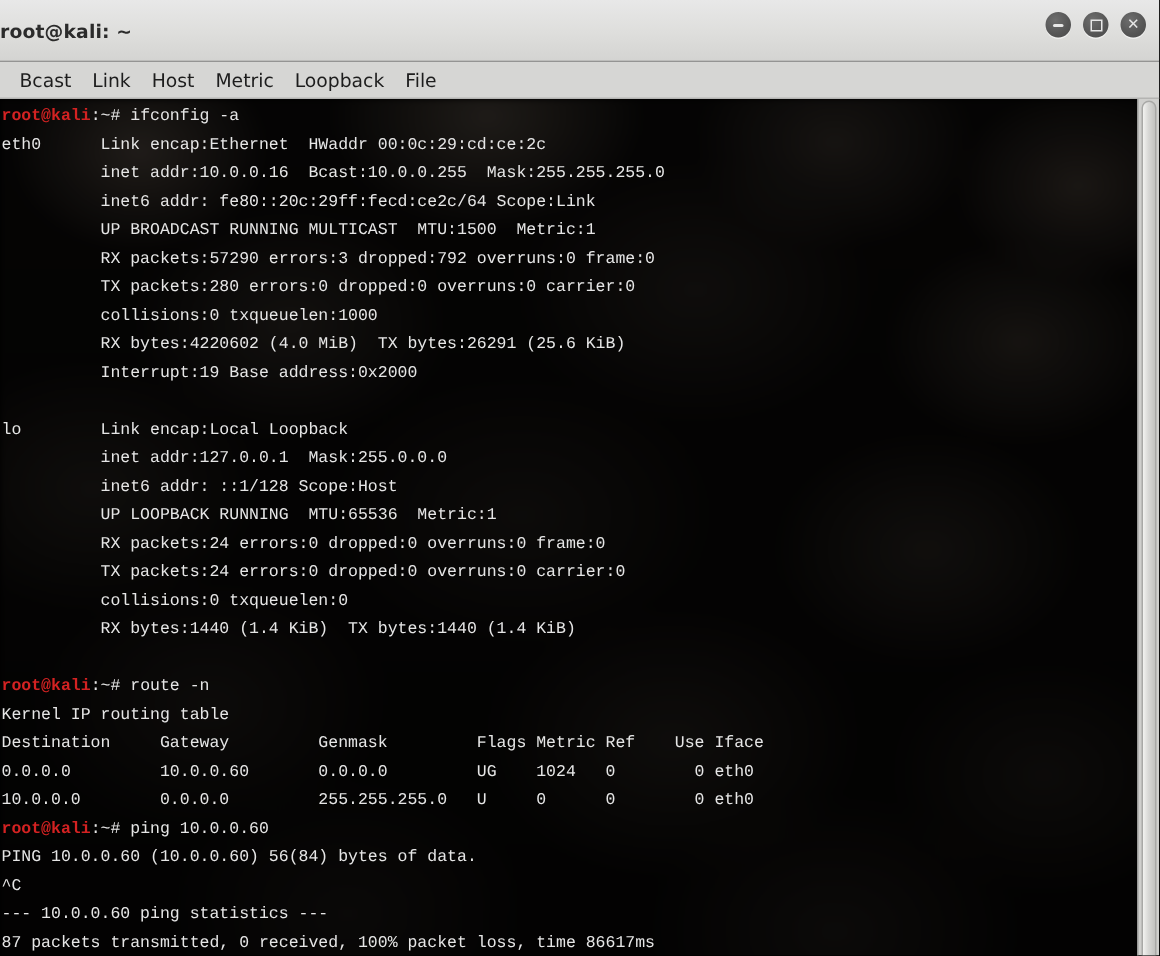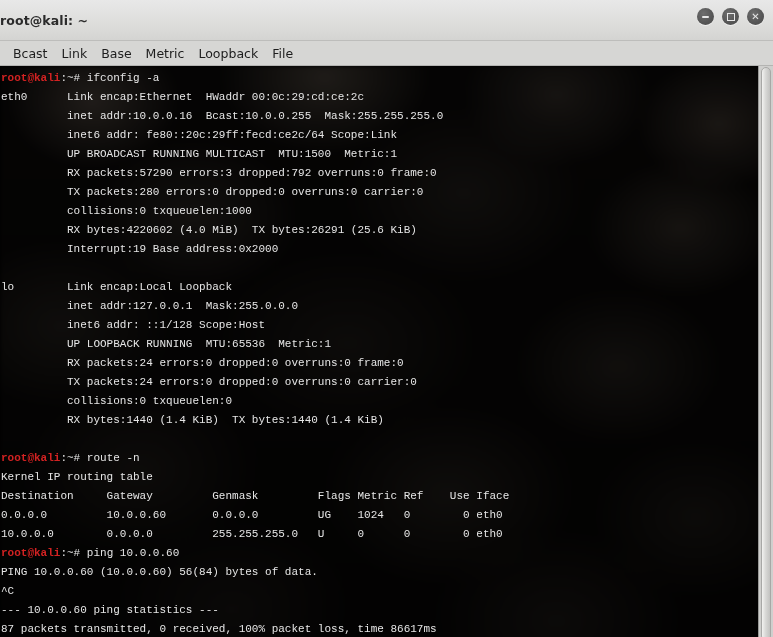--- a/index.html
+++ b/index.html
@@ -205,21 +205,21 @@
       </div>
       <div class="win-btn">
         <span class="glyph">✕</span>
       </div>
     </div>
   </div>
 
   <div class="menubar">
     <div class="menu-item">Bcast</div>
     <div class="menu-item">Link</div>
-    <div class="menu-item">Base</div>
+    <div class="menu-item">Host</div>
     <div class="menu-item">Metric</div>
     <div class="menu-item">Loopback</div>
     <div class="menu-item">File</div>
   </div>
 
   <div class="term-wrap">
     <div class="wallpaper"></div>
     <div class="wallpaper-dim"></div>
     <div class="screen" id="screen"><div class="line"><span class="prompt-user">root@kali</span><span class="prompt-tail">:~# </span><span class="prompt-tail">ifconfig -a</span></div><div class="line">eth0      Link encap:Ethernet  HWaddr 00:0c:29:cd:ce:2c</div><div class="line">          inet addr:10.0.0.16  Bcast:10.0.0.255  Mask:255.255.255.0</div><div class="line">          inet6 addr: fe80::20c:29ff:fecd:ce2c/64 Scope:Link</div><div class="line">          UP BROADCAST RUNNING MULTICAST  MTU:1500  Metric:1</div><div class="line">          RX packets:57290 errors:3 dropped:792 overruns:0 frame:0</div><div class="line">          TX packets:280 errors:0 dropped:0 overruns:0 carrier:0</div><div class="line">          collisions:0 txqueuelen:1000</div><div class="line">          RX bytes:4220602 (4.0 MiB)  TX bytes:26291 (25.6 KiB)</div><div class="line">          Interrupt:19 Base address:0x2000</div><div class="line">&nbsp;</div><div class="line">lo        Link encap:Local Loopback</div><div class="line">          inet addr:127.0.0.1  Mask:255.0.0.0</div><div class="line">          inet6 addr: ::1/128 Scope:Host</div><div class="line">          UP LOOPBACK RUNNING  MTU:65536  Metric:1</div><div class="line">          RX packets:24 errors:0 dropped:0 overruns:0 frame:0</div><div class="line">          TX packets:24 errors:0 dropped:0 overruns:0 carrier:0</div><div class="line">          collisions:0 txqueuelen:0</div><div class="line">          RX bytes:1440 (1.4 KiB)  TX bytes:1440 (1.4 KiB)</div><div class="line">&nbsp;</div><div class="line"><span class="prompt-user">root@kali</span><span class="prompt-tail">:~# </span><span class="prompt-tail">route -n</span></div><div class="line">Kernel IP routing table</div><div class="line">Destination     Gateway         Genmask         Flags Metric Ref    Use Iface</div><div class="line">0.0.0.0         10.0.0.60       0.0.0.0         UG    1024   0        0 eth0</div><div class="line">10.0.0.0        0.0.0.0         255.255.255.0   U     0      0        0 eth0</div><div class="line"><span class="prompt-user">root@kali</span><span class="prompt-tail">:~# </span><span class="prompt-tail">ping 10.0.0.60</span></div><div class="line">PING 10.0.0.60 (10.0.0.60) 56(84) bytes of data.</div><div class="line">^C</div><div class="line">--- 10.0.0.60 ping statistics ---</div><div class="line">87 packets transmitted, 0 received, 100% packet loss, time 86617ms</div><div class="line">&nbsp;</div></div>
 

